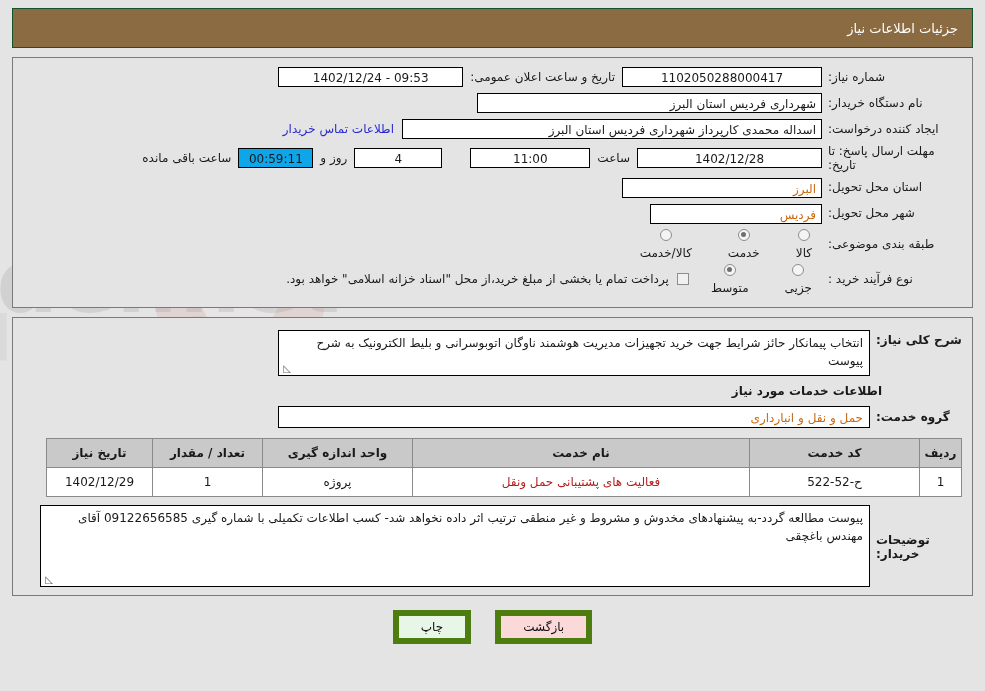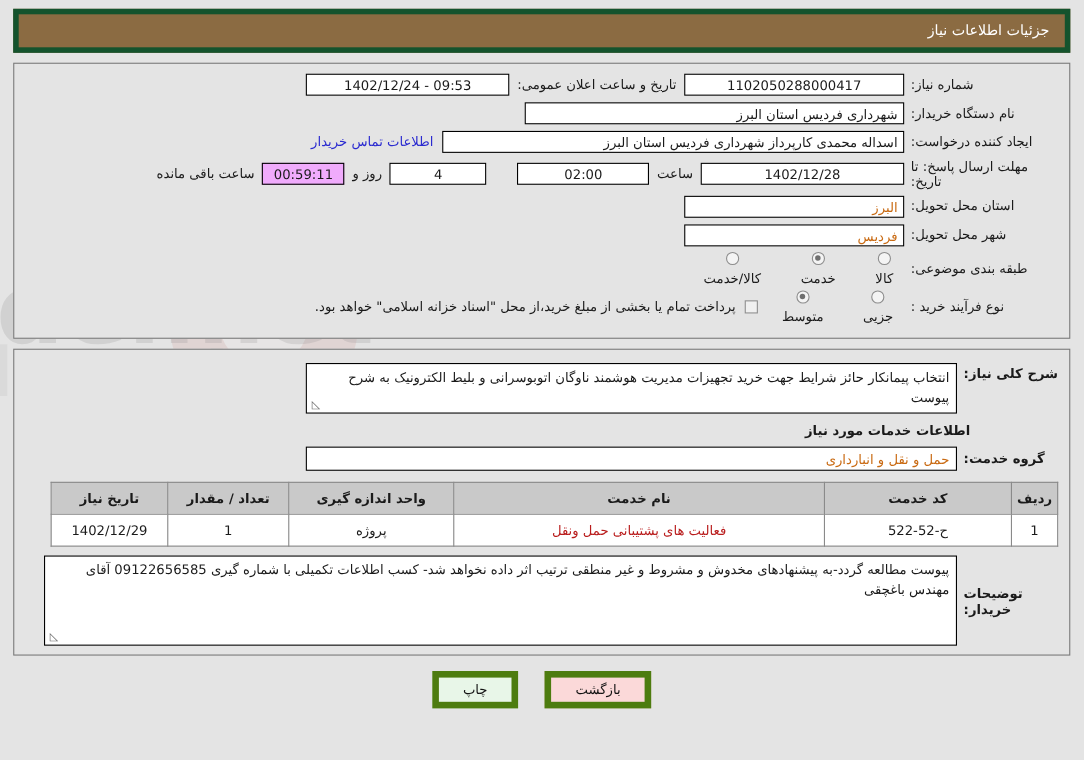--- a/index.html
+++ b/index.html
@@ -31,21 +31,21 @@
   .page {
     position: relative;
     z-index: 10;
     padding: 0;
   }
   .titlebar-wrap {
     padding: 8px 12px 0 12px;
   }
   .titlebar {
     background: #8b6b42;
-    border: 5px solid #14532d;
+    border: 1px solid #14532d;
     height: 40px;
     display: flex;
     align-items: center;
     justify-content: flex-start;
     padding: 0 14px;
     box-sizing: border-box;
   }
   .titlebar .title {
     color: #ffffff;
     font-size: 13px;
@@ -89,21 +89,21 @@
     font-size: 12px;
     padding: 0 5px;
     box-sizing: border-box;
     text-align: center;
     color: #1a1a1a;
     white-space: nowrap;
     overflow: hidden;
   }
   .fld.rtl-text { text-align: right; }
   .fld.orange { color: #c96a12; }
-  .fld.yellowbg { background: #f0abfc; }
+  .fld.yellowbg { background: #0ea5e9; }
 
   .sublabel {
     font-size: 12px;
     padding: 0 7px;
     white-space: nowrap;
   }
   .link {
     color: #2a2ad0;
     font-size: 12px;
     padding: 0 8px;
@@ -113,21 +113,21 @@
 
   
   .w-need-no   { width: 200px; }
   .w-org       { width: 345px; }
   .w-creator   { width: 420px; }
   .w-deadline  { width: 185px; }
   .w-hour      { width: 120px; }
   .w-days      { width: 88px; }
   .w-timer     { width: 75px; }
   .w-province  { width: 200px; }
-  .w-city      { width: 200px; }
+  .w-city      { width: 172px; }
   .w-pubdate   { width: 185px; }
 
   
   .radio {
     width: 12px; height: 12px;
     border-radius: 50%;
     border: 1px solid #8d8d8d;
     background: #f4f4f4;
     display: inline-block;
     position: relative;
@@ -346,21 +346,21 @@
     <div class="frow">
       <span class="lbl">ایجاد کننده درخواست:</span>
       <span class="fld w-creator rtl-text">اسداله محمدی کارپرداز شهرداری فردیس استان البرز</span>
       <span class="link">اطلاعات تماس خریدار</span>
     </div>
 
     <div class="frow">
       <span class="lbl two-line">مهلت ارسال پاسخ: تا تاریخ:</span>
       <span class="fld w-deadline">1402/12/28</span>
       <span class="sublabel">ساعت</span>
-      <span class="fld w-hour">02:00</span>
+      <span class="fld w-hour">11:00</span>
       <span class="fld w-days" style="margin-right:28px;">4</span>
       <span class="sublabel">روز و</span>
       <span class="fld w-timer yellowbg">00:59:11</span>
       <span class="sublabel">ساعت باقی مانده</span>
     </div>
 
     <div class="frow">
       <span class="lbl">استان محل تحویل:</span>
       <span class="fld w-province rtl-text orange">البرز</span>
     </div>

